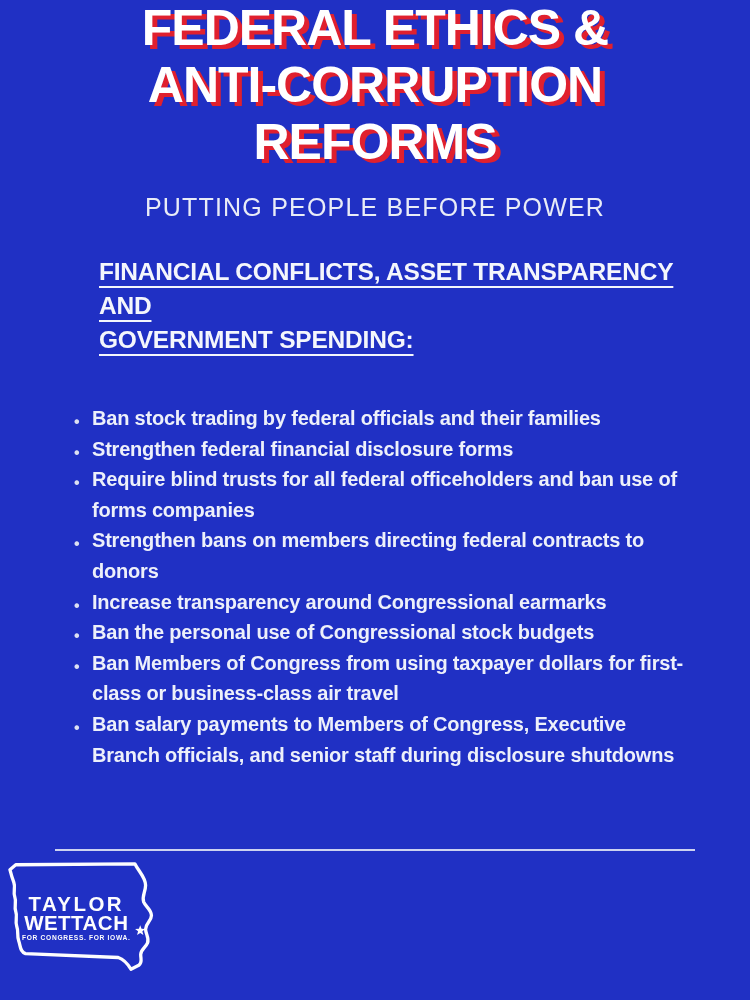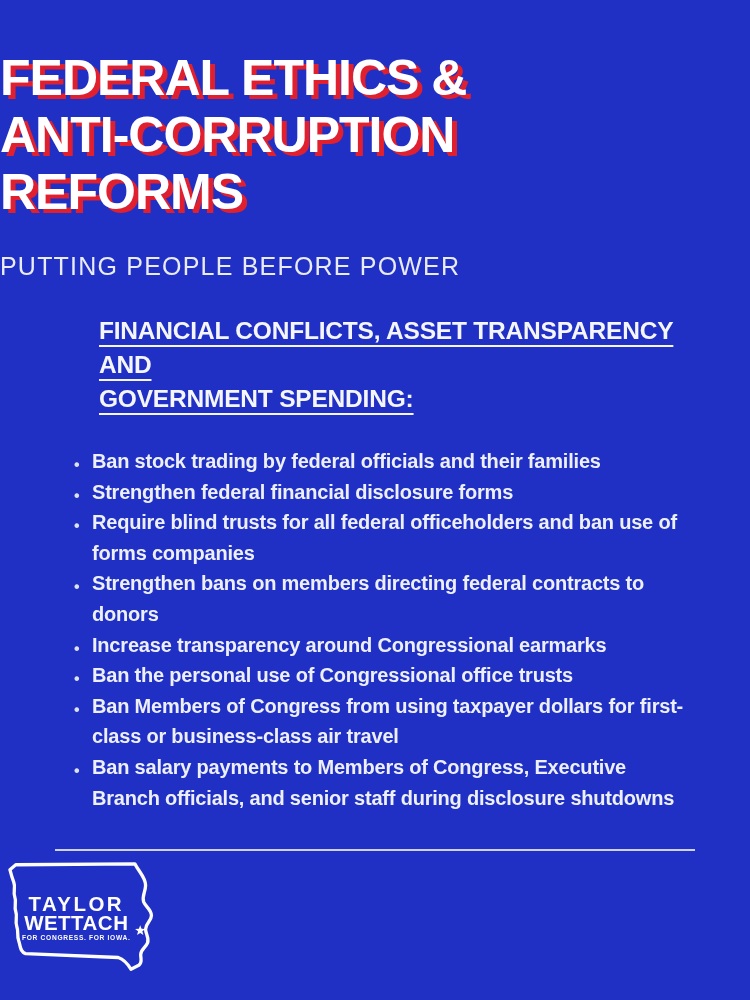--- a/index.html
+++ b/index.html
@@ -13,32 +13,32 @@
   body { font-family: "Liberation Sans", sans-serif; }
   .poster {
     position: relative;
     width: 750px;
     height: 1000px;
     margin: 0 auto;
     background: var(--background, #2030C4);
     overflow: hidden;
   }
   
-  .header { padding-top: 50px; }
+  .header { text-align: center; }
   .title {
     font-size: 50px;
     line-height: 57px;
     font-weight: 700;
     letter-spacing: -1px;
     color: var(--text-white, #fff);
     text-shadow: 5px 4px 0 var(--accent-red, #E0202E);
   }
   .title-line { display: block; }
   .subtitle {
-    margin-top: 31px;
+    margin-top: 22px;
     font-size: 25px;
     font-weight: 400;
     letter-spacing: 1.2px;
     color: var(--soft-white, #E9ECF7);
   }
   
   .content { margin: 33px 58px 0 72px; }
   .section-heading {
     font-size: 24.5px;
     line-height: 34px;
@@ -47,21 +47,21 @@
     color: #F4F6FC;
   }
   .heading-line {
     display: inline-block;
     text-decoration: underline;
     text-decoration-thickness: 2px;
     text-underline-offset: 6px;
     margin-left: 27px;
   }
   .bullet-list {
-    margin-top: 30px;
+    margin-top: 46px;
     list-style: none;
     max-width: 622px;
   }
   .bullet-list li {
     position: relative;
     padding-left: 20px;
     font-size: 20px;
     line-height: 30.6px;
     font-weight: 700;
     letter-spacing: -0.2px;
@@ -135,21 +135,21 @@
     <h2 class="section-heading">
       <span class="heading-line">FINANCIAL CONFLICTS, ASSET TRANSPARENCY AND</span>
       <span class="heading-line">GOVERNMENT SPENDING:</span>
     </h2>
     <ul class="bullet-list">
       <li>Ban stock trading by federal officials and their families</li>
       <li>Strengthen federal financial disclosure forms</li>
       <li>Require blind trusts for all federal officeholders and ban use of forms companies</li>
       <li>Strengthen bans on members directing federal contracts to donors</li>
       <li>Increase transparency around Congressional earmarks</li>
-      <li>Ban the personal use of Congressional office trusts</li>
+      <li>Ban the personal use of Congressional stock budgets</li>
       <li>Ban Members of Congress from using taxpayer dollars for first-class or business-class air travel</li>
       <li>Ban salary payments to Members of Congress, Executive Branch officials, and senior staff during disclosure shutdowns</li>
     </ul>
   </section>
 
   <hr class="divider">
 
   <footer class="footer">
     <svg class="logo" width="176" height="122" viewBox="0 0 180 125" aria-hidden="true">
       <path class="iowa" d="M 10 14 L 16 9 L 138 8

